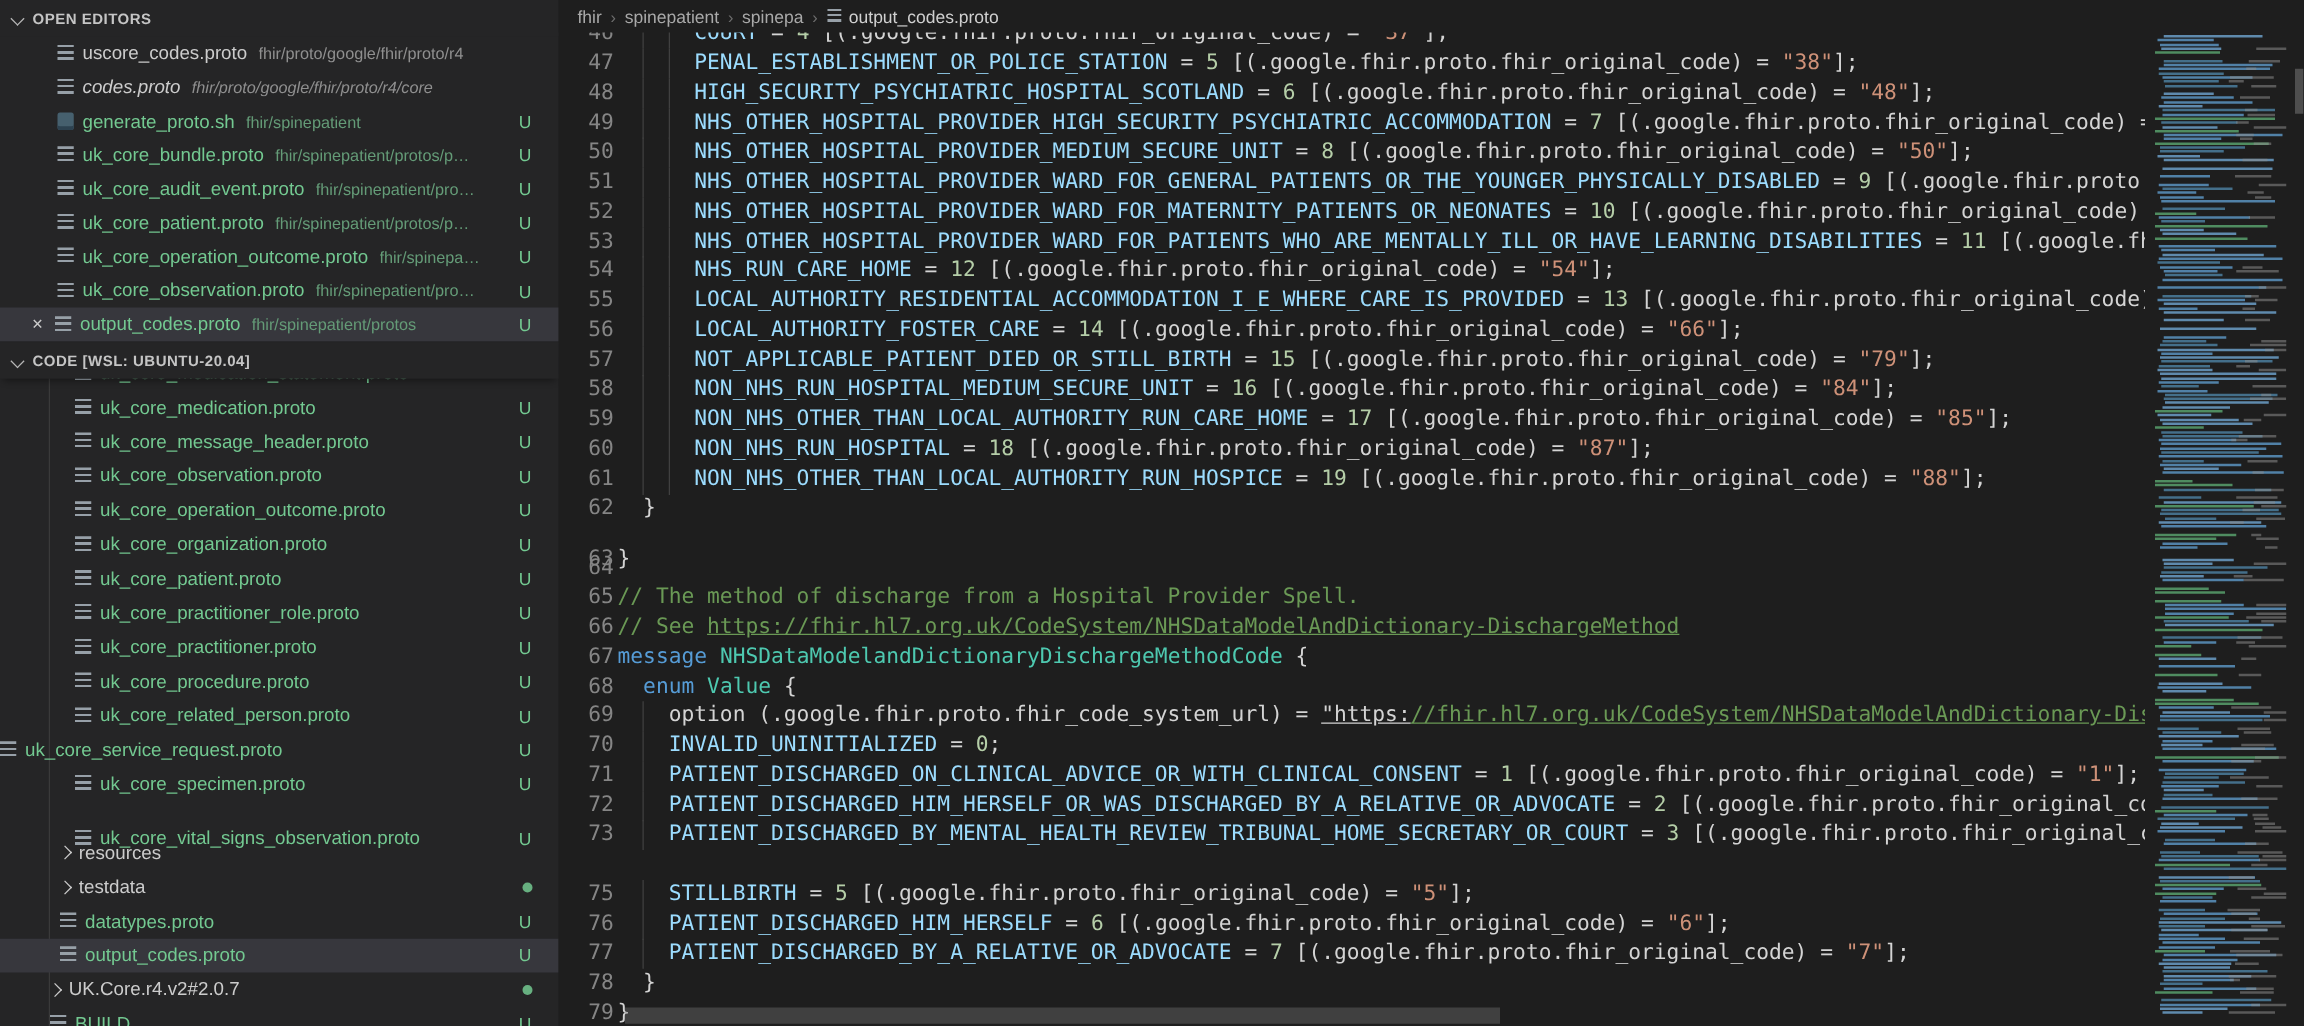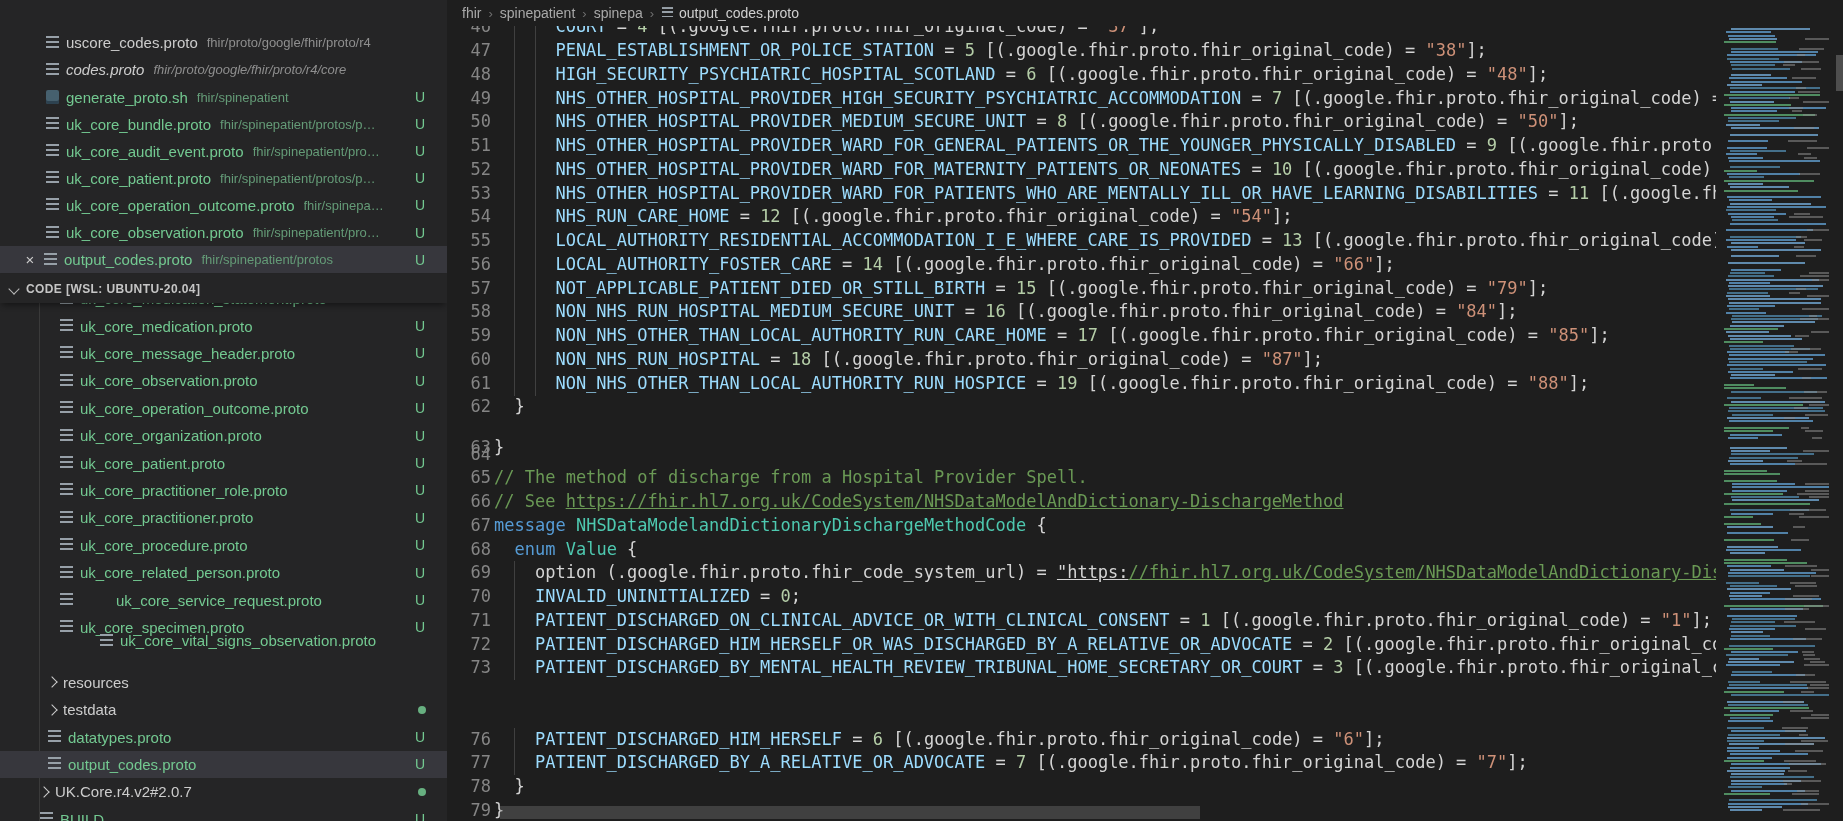--- a/index.html
+++ b/index.html
@@ -56,20 +56,24 @@
   #vscroll{position:absolute;left:1389px;top:26px;width:7px;height:795px;}
   #vscroll .handle{position:absolute;left:0;top:29px;width:7px;height:36px;background:#4e4e4e;}
   #hscroll{position:absolute;left:53px;top:806px;width:700px;height:13px;background:rgba(121,121,121,.38);}
 </style>
 </head>
 <body>
 
 <div id="app">
 
   <div id="sidebar">
+    <div class="sect-header" style="top:0;">
+      <span class="chev"></span>
+      <span>OPEN EDITORS</span>
+    </div>
     <div id="open-editors-list">
         <div class="row" style="top: 29.3px; padding-left: 46px; box-sizing: border-box;">
           <span class="fico"></span>
           <span class="label">uscore_codes.proto</span>
           <span class="desc">fhir/proto/google/fhir/proto/r4</span>
         </div>
         <div class="row italic" style="top: 56.4px; padding-left: 46px; box-sizing: border-box;">
           <span class="fico"></span>
           <span class="label">codes.proto</span>
           <span class="desc">fhir/proto/google/fhir/proto/r4/core</span>
@@ -173,31 +177,31 @@
           <div class="row green" style="top: 230.7px; padding-left: 60px; box-sizing: border-box;">
             <span class="fico"></span>
             <span class="label">uk_core_procedure.proto</span>
             <span class="badge">U</span>
           </div>
           <div class="row green" style="top: 258.1px; padding-left: 60px; box-sizing: border-box;">
             <span class="fico"></span>
             <span class="label">uk_core_related_person.proto</span>
             <span class="badge">U</span>
           </div>
-          <div class="row green" style="top: 285.5px; padding-left: 60px; box-sizing: border-box; gap: 36px;">
+          <div class="row green" style="top: 285.5px; box-sizing: border-box;">
             <span class="fico"></span>
             <span class="label">uk_core_service_request.proto</span>
             <span class="badge">U</span>
           </div>
           <div class="row green" style="top: 312.9px; padding-left: 60px; box-sizing: border-box;">
             <span class="fico"></span>
             <span class="label">uk_core_specimen.proto</span>
             <span class="badge">U</span>
           </div>
-          <div class="row green" style="top: 326px; padding-left: 60px; box-sizing: border-box; margin-left: 40px;">
+          <div class="row green" style="top: 356px; padding-left: 60px; box-sizing: border-box;">
             <span class="fico"></span>
             <span class="label">uk_core_vital_signs_observation.proto</span>
             <span class="badge">U</span>
           </div>
           <div class="row" style="top: 367.7px; padding-left: 48px; box-sizing: border-box;">
             <span class="chev right fold-chev"></span>
             <span class="label">resources</span>
           </div>
           <div class="row" style="top: 395.1px; padding-left: 48px; box-sizing: border-box;">
             <span class="chev right fold-chev"></span>
@@ -251,20 +255,21 @@
         <div class="cl" style="top: 442.72px;"><span class="gut">64</span><span class="code"></span></div>
         <div class="cl" style="top: 466.46px;"><span class="gut">65</span><span class="code"><span class="tk-c">// The method of discharge from a Hospital Provider Spell.</span></span></div>
         <div class="cl" style="top: 490.2px;"><span class="gut">66</span><span class="code"><span class="tk-c">// See </span><span class="tk-l">https://fhir.hl7.org.uk/CodeSystem/NHSDataModelAndDictionary-DischargeMethod</span></span></div>
         <div class="cl" style="top: 513.94px;"><span class="gut">67</span><span class="code"><span class="tk-k">message</span><span class="tk-p"> </span><span class="tk-t">NHSDataModelandDictionaryDischargeMethodCode</span><span class="tk-p"> {</span></span></div>
         <div class="cl" style="top: 537.68px;"><span class="gut">68</span><span class="code"><span class="tk-p">  </span><span class="tk-k">enum</span><span class="tk-p"> </span><span class="tk-t">Value</span><span class="tk-p"> {</span></span></div>
         <div class="cl" style="top: 561.42px;"><span class="gut">69</span><span class="g" style="left: calc(2ch + 47px);"></span><span class="code"><span class="tk-p">    option (.google.fhir.proto.fhir_code_system_url) = </span><span class="tk-w">"https:</span><span class="tk-l">//fhir.hl7.org.uk/CodeSystem/NHSDataModelAndDictionary-Dis</span></span></div>
         <div class="cl" style="top: 585.16px;"><span class="gut">70</span><span class="g" style="left: calc(2ch + 47px);"></span><span class="code"><span class="tk-m">    INVALID_UNINITIALIZED</span><span class="tk-p"> = </span><span class="tk-n">0</span><span class="tk-p">;</span></span></div>
         <div class="cl" style="top: 608.9px;"><span class="gut">71</span><span class="g" style="left: calc(2ch + 47px);"></span><span class="code"><span class="tk-m">    PATIENT_DISCHARGED_ON_CLINICAL_ADVICE_OR_WITH_CLINICAL_CONSENT</span><span class="tk-p"> = </span><span class="tk-n">1</span><span class="tk-p"> [(.google.fhir.proto.fhir_original_code) = </span><span class="tk-s">"1"</span><span class="tk-p">];</span></span></div>
         <div class="cl" style="top: 632.64px;"><span class="gut">72</span><span class="g" style="left: calc(2ch + 47px);"></span><span class="code"><span class="tk-m">    PATIENT_DISCHARGED_HIM_HERSELF_OR_WAS_DISCHARGED_BY_A_RELATIVE_OR_ADVOCATE</span><span class="tk-p"> = </span><span class="tk-n">2</span><span class="tk-p"> [(.google.fhir.proto.fhir_original_co</span></span></div>
         <div class="cl" style="top: 656.38px;"><span class="gut">73</span><span class="g" style="left: calc(2ch + 47px);"></span><span class="code"><span class="tk-m">    PATIENT_DISCHARGED_BY_MENTAL_HEALTH_REVIEW_TRIBUNAL_HOME_SECRETARY_OR_COURT</span><span class="tk-p"> = </span><span class="tk-n">3</span><span class="tk-p"> [(.google.fhir.proto.fhir_original_c</span></span></div>
+        <div class="cl" style="top: 703.86px;"><span class="gut">75</span><span class="g" style="left: calc(2ch + 47px);"></span><span class="code"><span class="tk-m">    STILLBIRTH</span><span class="tk-p"> = </span><span class="tk-n">5</span><span class="tk-p"> [(.google.fhir.proto.fhir_original_code) = </span><span class="tk-s">"5"</span><span class="tk-p">];</span></span></div>
         <div class="cl" style="top: 727.6px;"><span class="gut">76</span><span class="g" style="left: calc(2ch + 47px);"></span><span class="code"><span class="tk-m">    PATIENT_DISCHARGED_HIM_HERSELF</span><span class="tk-p"> = </span><span class="tk-n">6</span><span class="tk-p"> [(.google.fhir.proto.fhir_original_code) = </span><span class="tk-s">"6"</span><span class="tk-p">];</span></span></div>
         <div class="cl" style="top: 751.34px;"><span class="gut">77</span><span class="g" style="left: calc(2ch + 47px);"></span><span class="code"><span class="tk-m">    PATIENT_DISCHARGED_BY_A_RELATIVE_OR_ADVOCATE</span><span class="tk-p"> = </span><span class="tk-n">7</span><span class="tk-p"> [(.google.fhir.proto.fhir_original_code) = </span><span class="tk-s">"7"</span><span class="tk-p">];</span></span></div>
         <div class="cl" style="top: 775.08px;"><span class="gut">78</span><span class="code"><span class="tk-p">  }</span></span></div>
         <div class="cl" style="top: 798.82px;"><span class="gut">79</span><span class="code"><span class="tk-p">}</span></span></div>
       </div>
 
     <div id="breadcrumb">
         <span>fhir</span>
         <span class="sep">›</span>
         <span>spinepatient</span>

